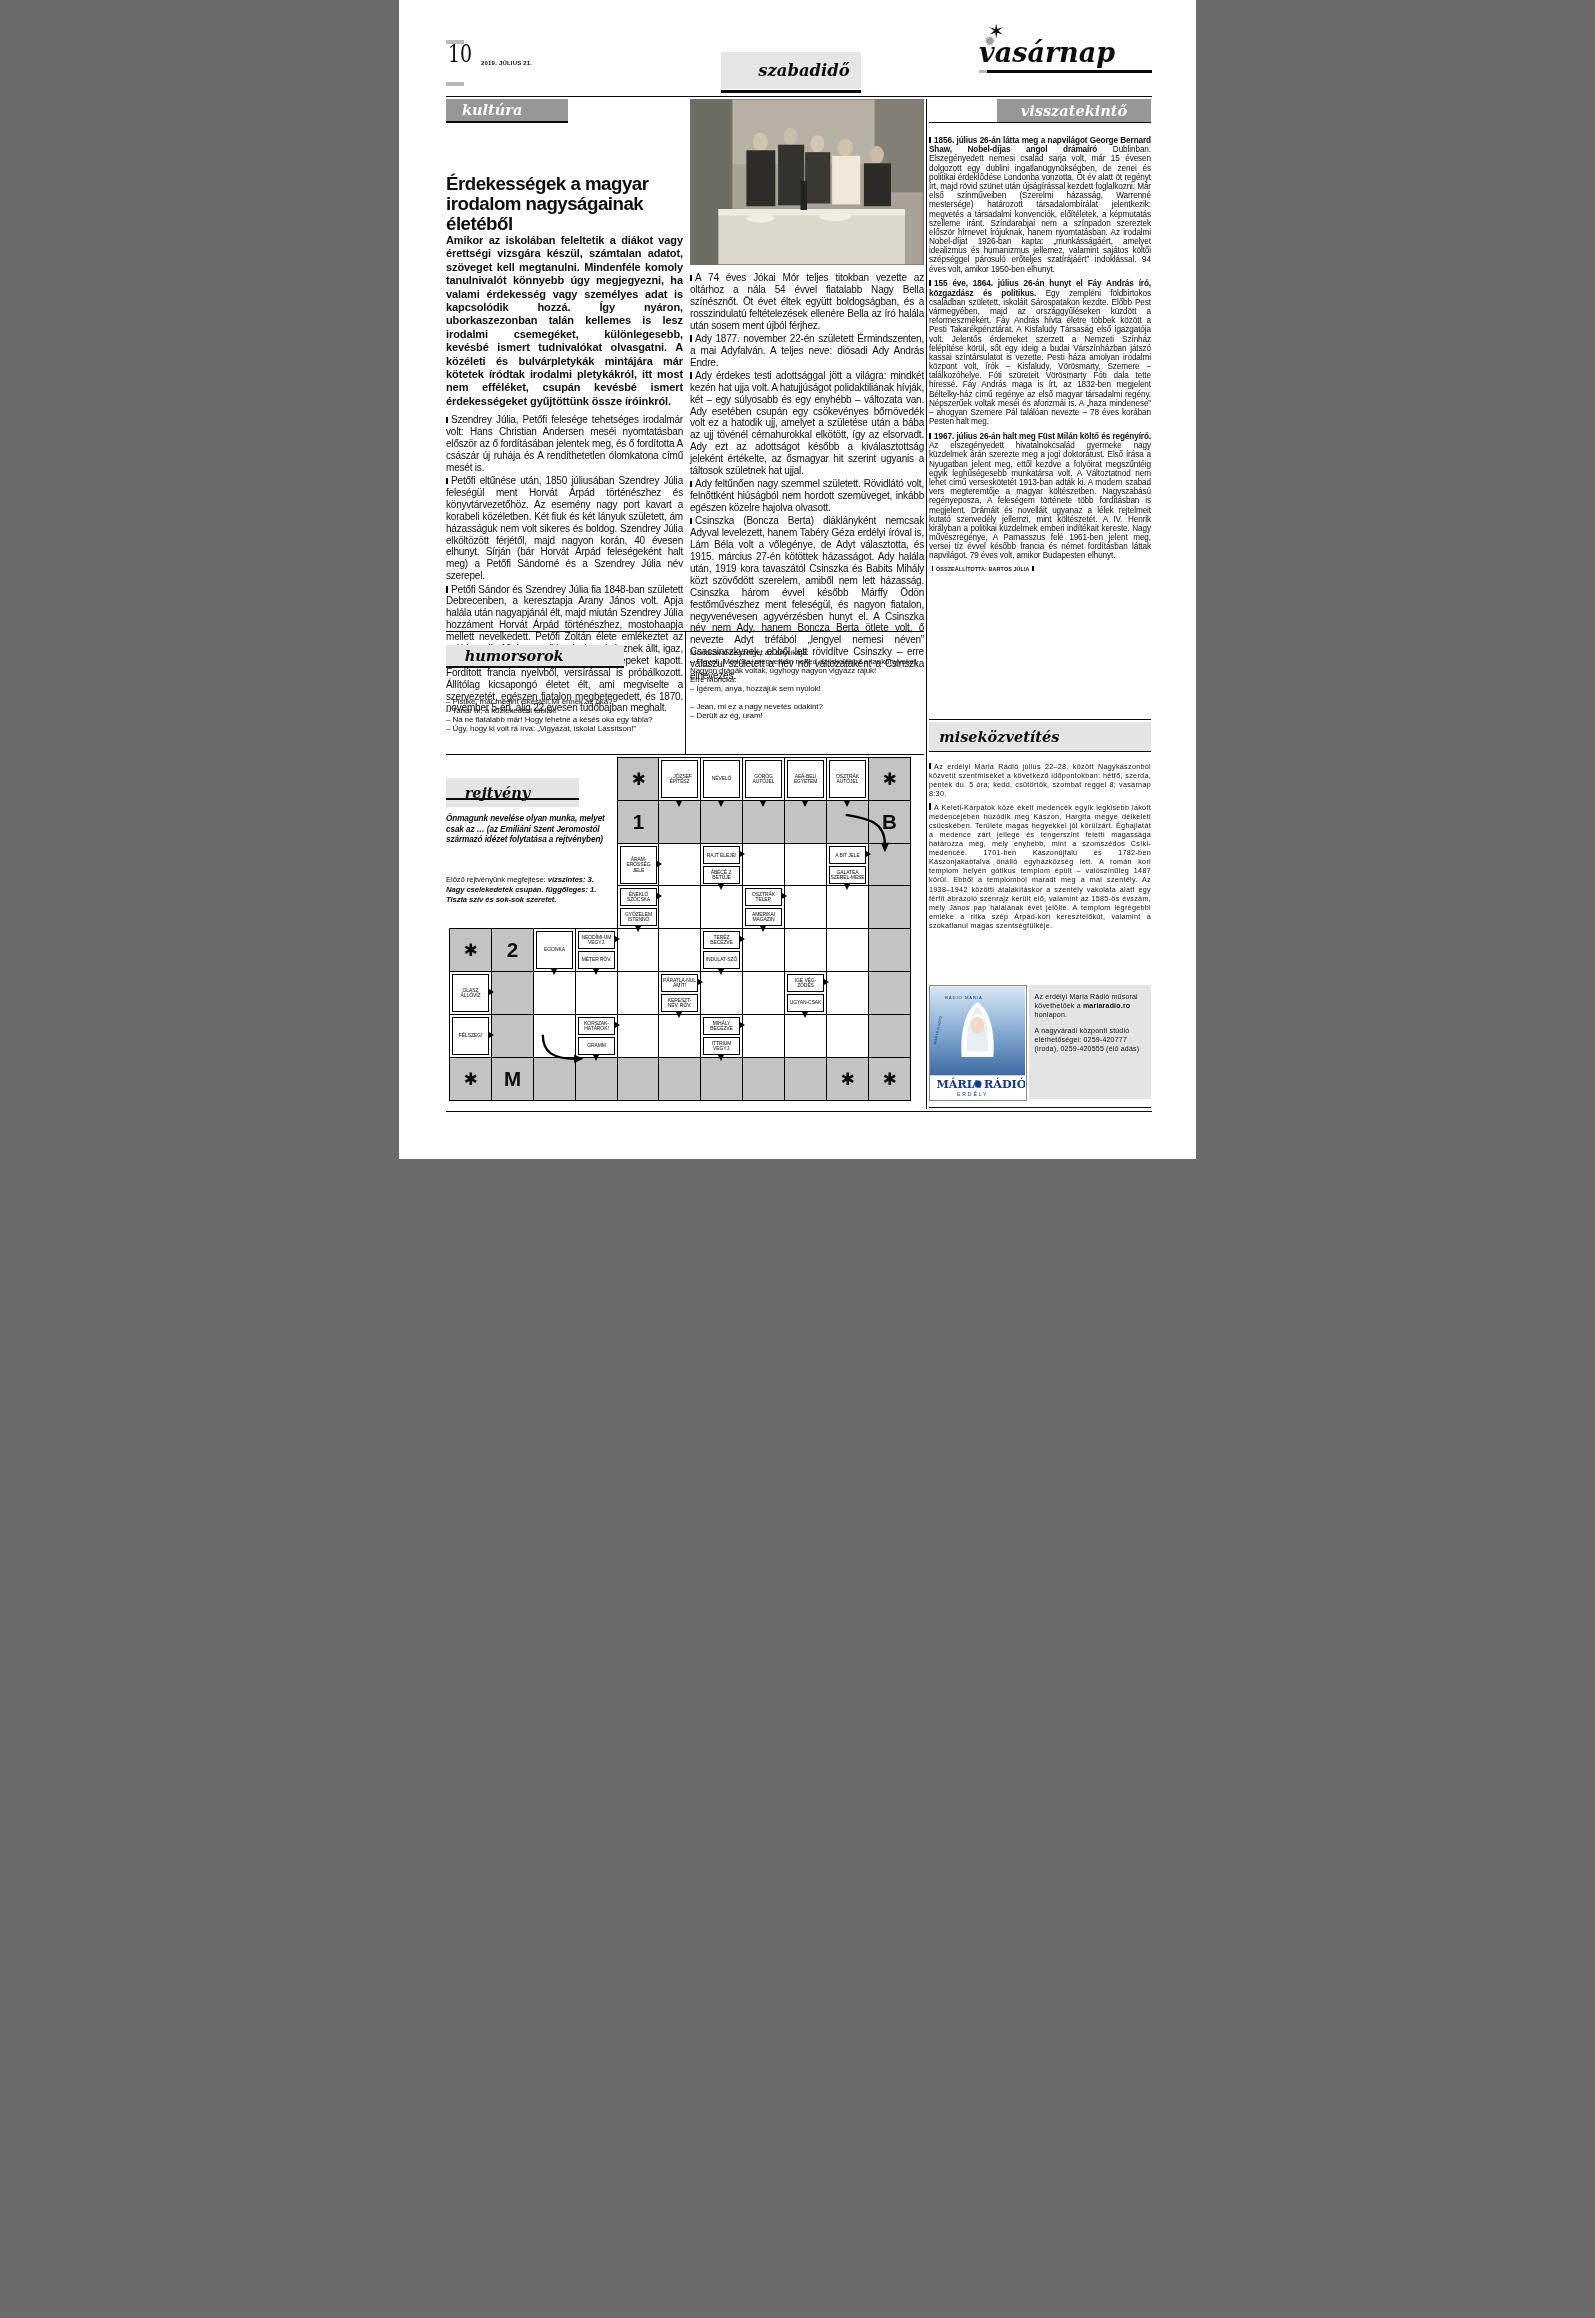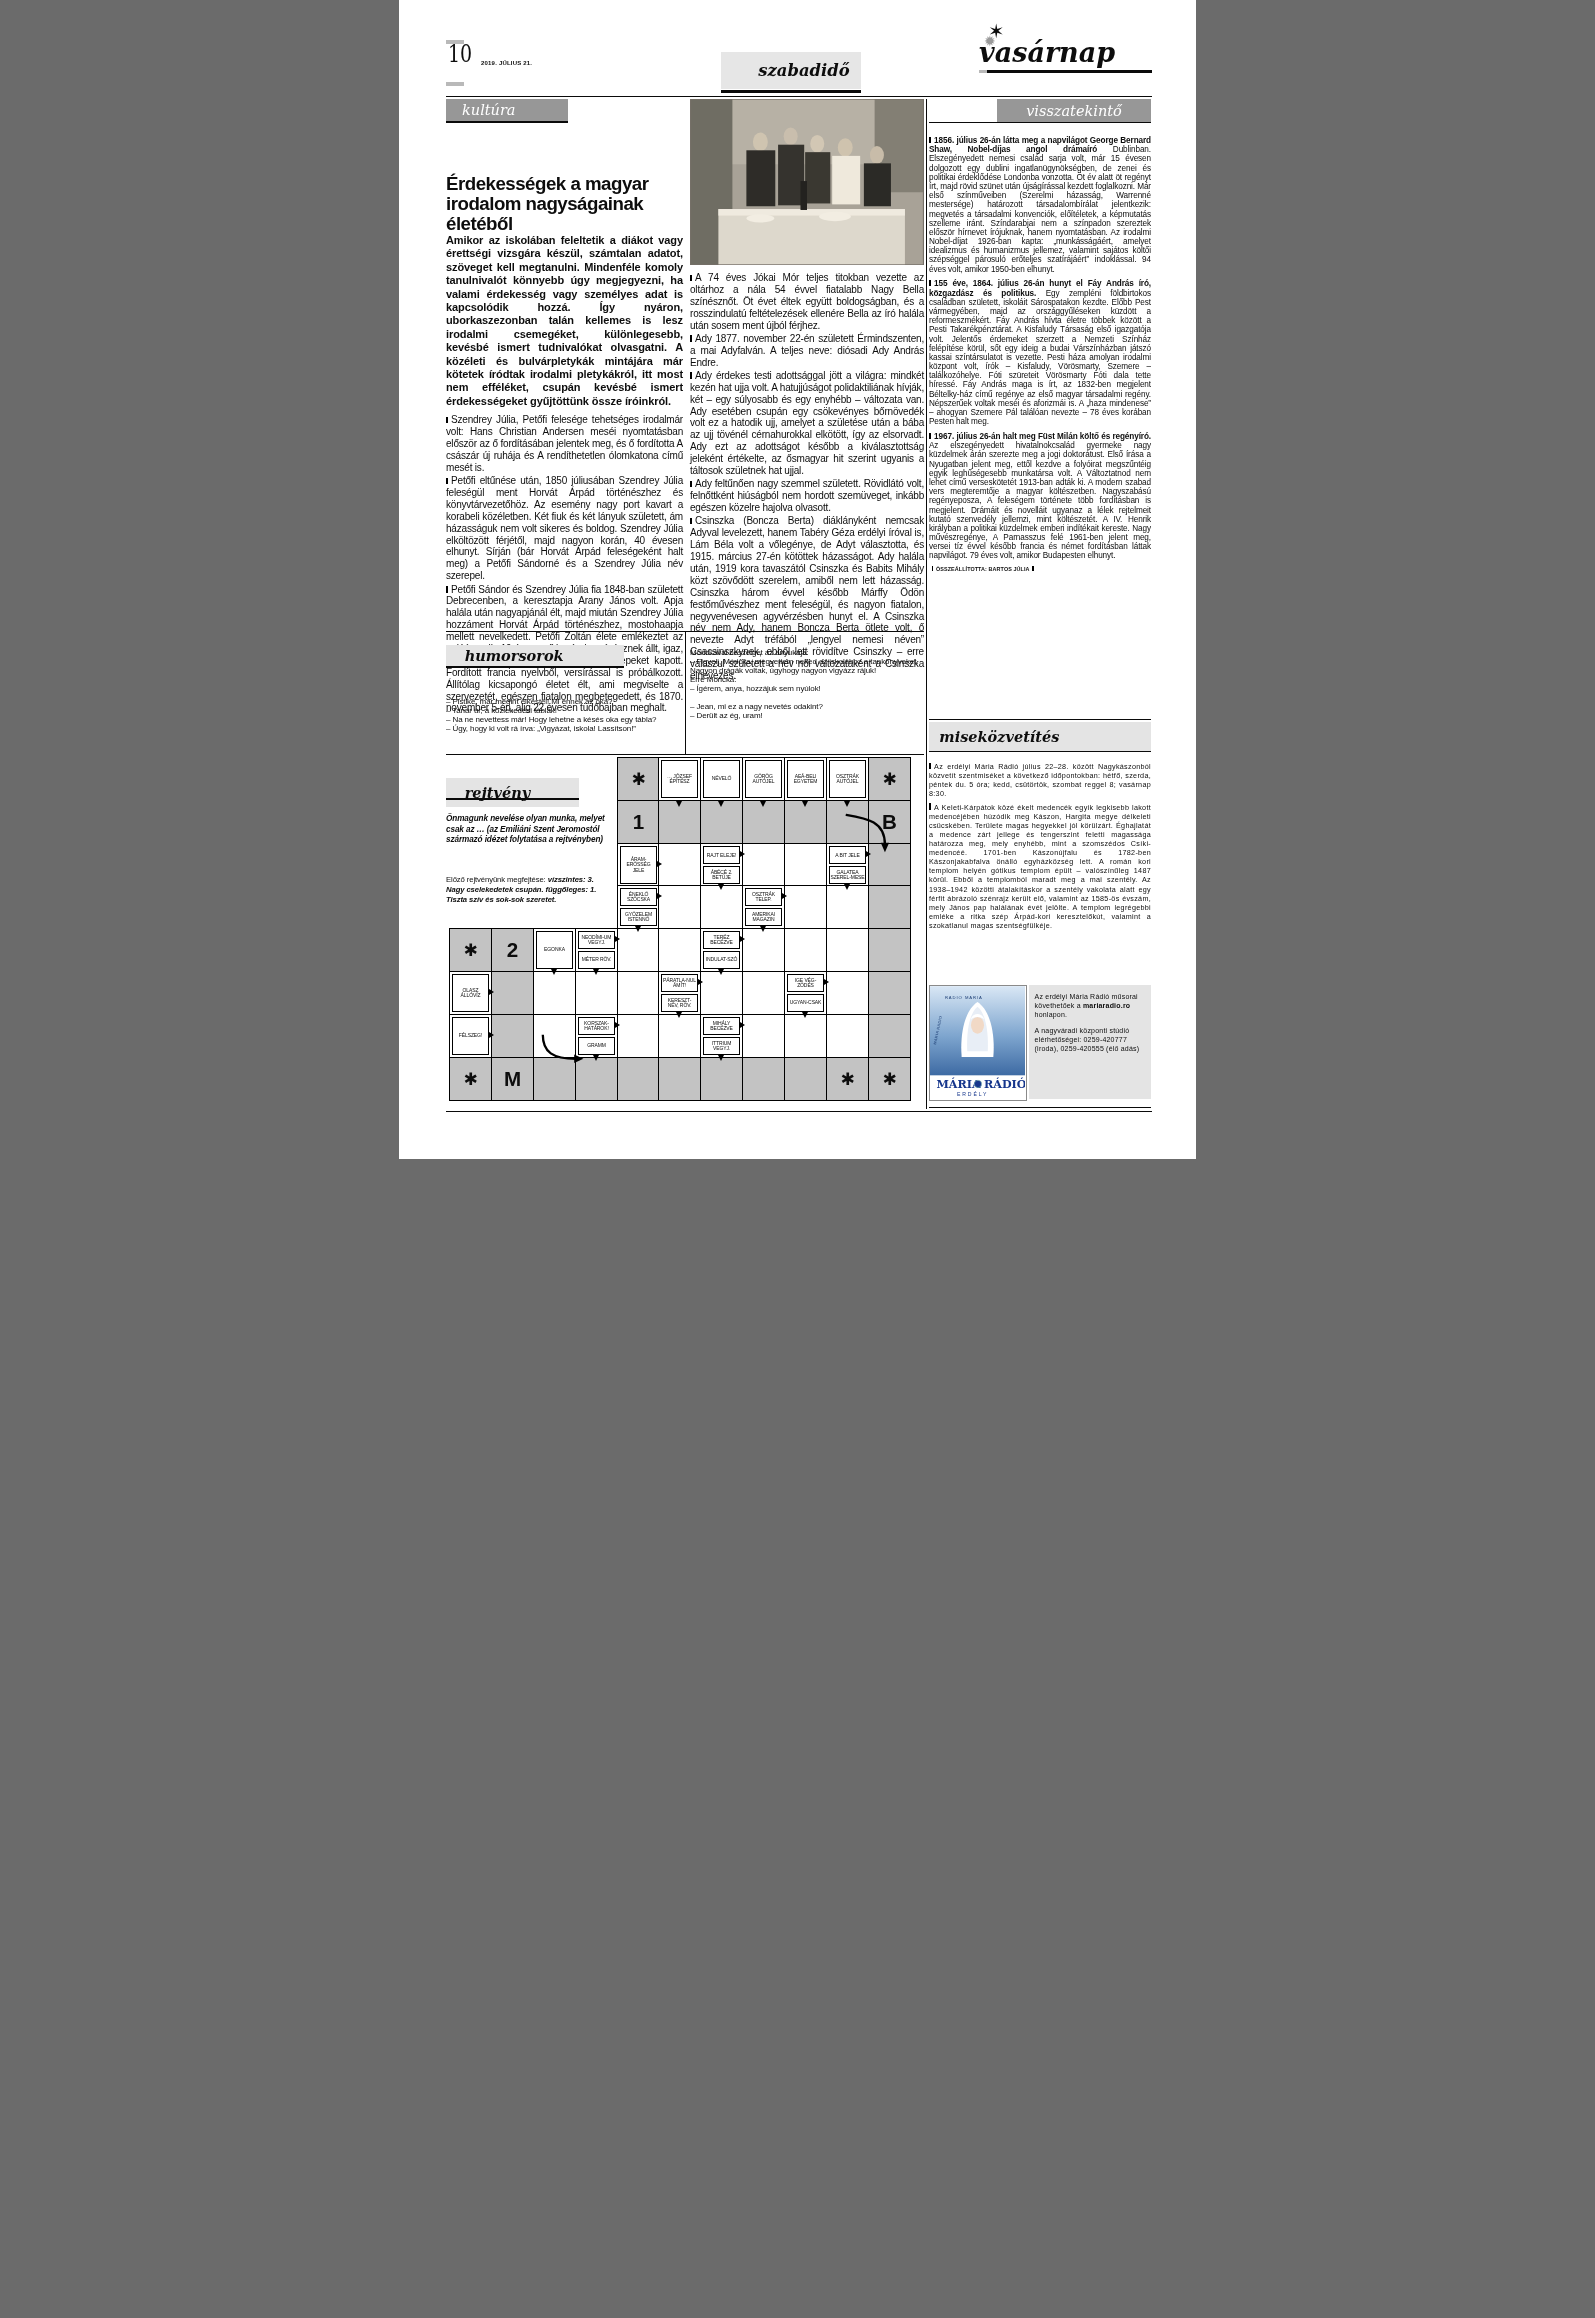--- a/index.html
+++ b/index.html
@@ -13,21 +13,21 @@
   .freebox{background:#e6e6e6;display:flex;align-items:center;justify-content:center;}
   .freebox span{font-family:"DejaVu Serif",serif;font-style:italic;font-weight:700;font-size:16.4px;margin-left:26px;}
   .blackbar{background:#0a0a0a;}
   .brand{font-family:"DejaVu Serif",serif;font-style:italic;font-weight:700;font-size:27px;text-align:left;line-height:1;}
   .brandstar{font-size:19.6px;line-height:1;}
   .brandstar2{font-size:14px;color:#9a9a9a;}
   .hrule{background:#0a0a0a;}
   .vrule{background:#0a0a0a;}
   
   .secdark{background:#979797;display:flex;align-items:center;}
-  .secdark span{color:#fff;font-family:"DejaVu Serif",serif;font-style:italic;font-weight:400;font-size:14.5px;}
+  .secdark span{color:#fff;font-family:"DejaVu Serif",serif;font-style:italic;font-weight:700;font-size:14.5px;}
   .seclight{background:#e4e4e4;display:flex;align-items:center;}
   .seclight span{color:#0d0d0d;font-family:"DejaVu Serif",serif;font-style:italic;font-weight:700;font-size:14.5px;}
   
   .headline{font-size:18.7px;font-weight:700;line-height:1.07;letter-spacing:-0.5px;white-space:pre-line;}
   .lead{font-size:11px;font-weight:700;line-height:1.22;text-align:justify;letter-spacing:-0.1px;margin-top:0;}
   .body17 p{margin:0 0 1.4px 0;font-size:10px;line-height:1.19;letter-spacing:-0.2px;text-align:justify;}
   .body16 p{margin:0 0 5.6px 0;font-size:8.2px;line-height:1.12;letter-spacing:-0.1px;text-align:justify;}
   .bq{display:inline-block;width:2.3px;height:6.5px;background:#000;margin-right:2.8px;}
   .rl{font-weight:700;}
   .credit{font-size:5.4px;font-weight:700;letter-spacing:0.1px;margin-top:2.8px;}
@@ -151,21 +151,21 @@
   </div>
 
   <div class="abs seclight" style="left:47px;top:645px;width:178px;height:20.6px;padding-left:18.7px;box-sizing:border-box;">
     <span>humorsorok</span>
   </div>
   <div class="abs blackbar" style="left:47px;top:666px;width:178px;height:2.3px;"></div>
 
   <div class="abs jokes" style="left:47px;top:697px;width:234px;">
     <p>– Pistike, már megint elkéstél! Mi ennek az oka?</p>
     <p>– Tanár úr, a közlekedési táblák!</p>
-    <p>– Na ne nevettess már! Hogy lehetne a késés oka egy tábla?</p>
+    <p>– Na ne fiatalabb már! Hogy lehetne a késés oka egy tábla?</p>
     <p>– Úgy, hogy ki volt rá írva: „Vigyázat, iskola! Lassítson!”</p>
   </div>
 
   <div class="abs jokes" style="left:291px;top:648px;width:234px;">
     <p>Mórickával beszélget az anyukája:</p>
     <p>– Figyelj, Móricka, megvettem neked az iskolához a tankönyveket. Nagyon drágák voltak, úgyhogy nagyon vigyázz rájuk!</p>
     <p>Erre Móricka:</p>
     <p>– Ígérem, anya, hozzájuk sem nyúlok!</p>
     <p class="gap"></p>
     <p>– Jean, mi ez a nagy nevetés odakint?</p>

